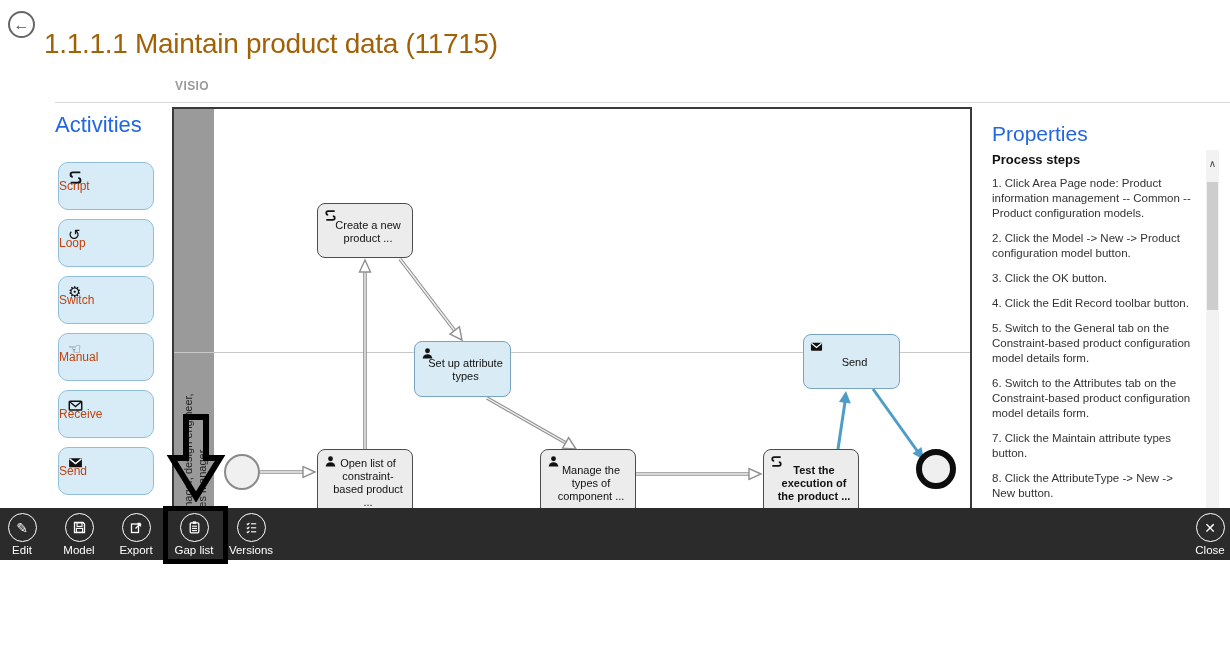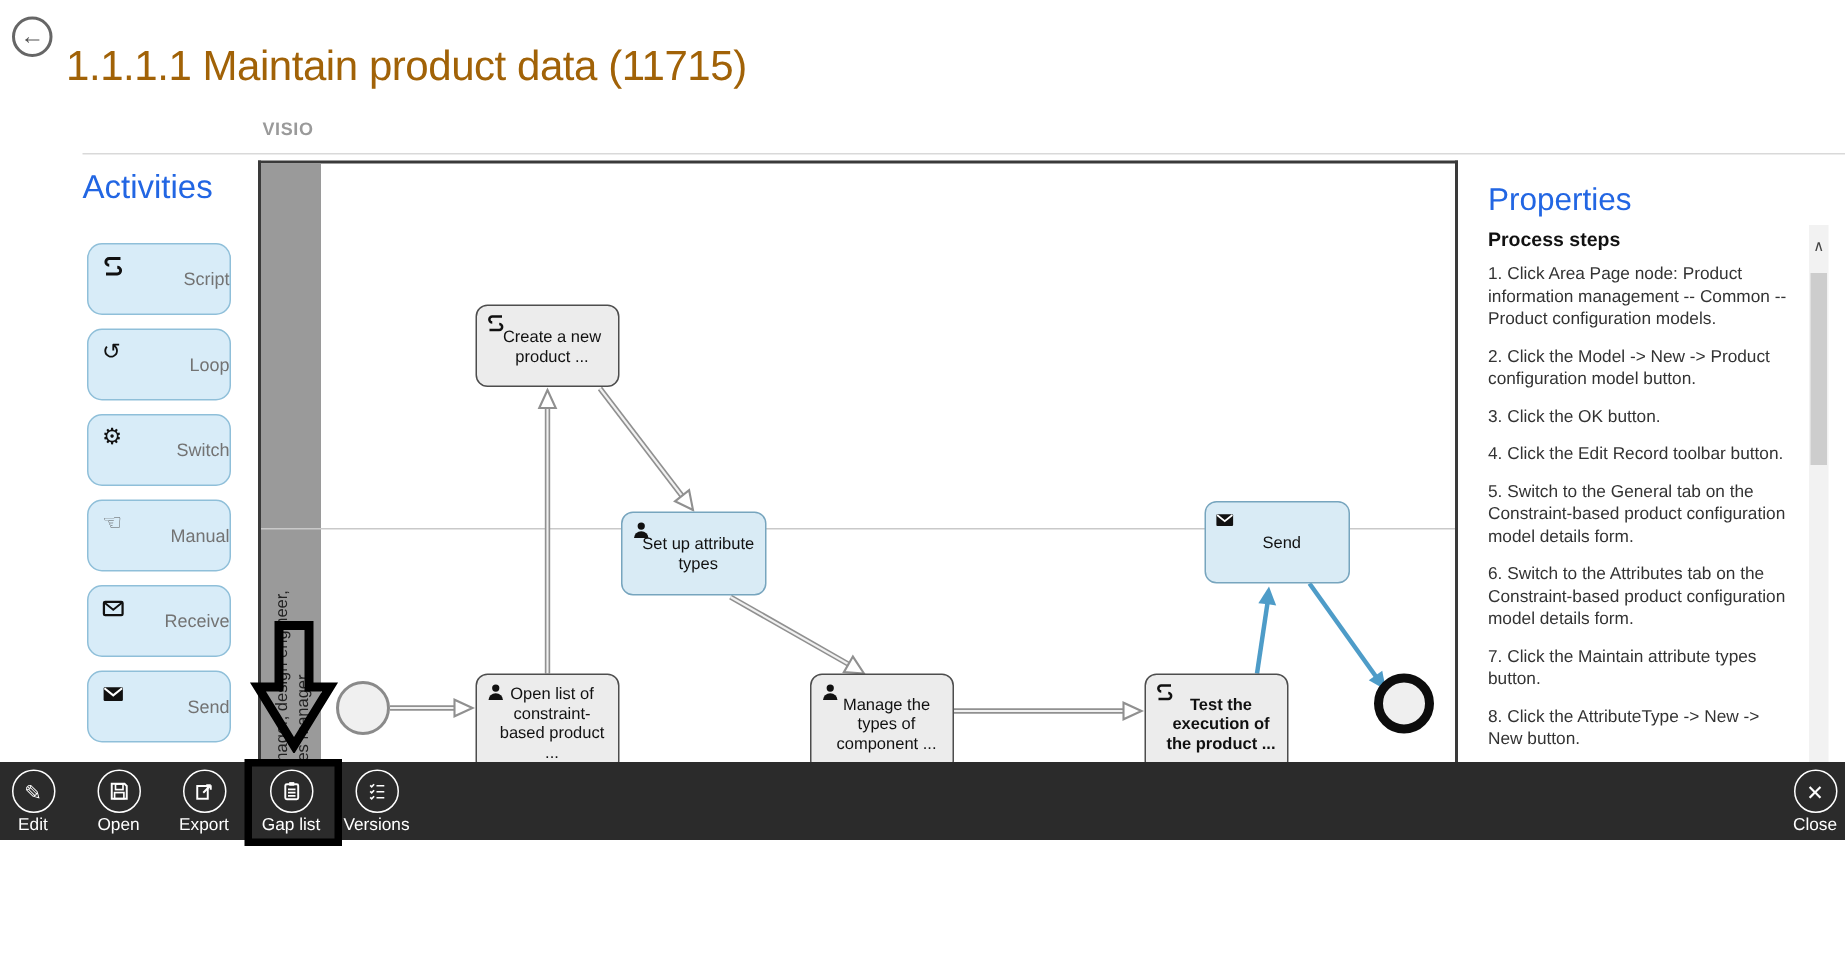--- a/index.html
+++ b/index.html
@@ -23,21 +23,21 @@
                    border-top:4px solid #15788C; border-bottom:1px solid #fff;
                    color:#1d4e63; text-align:center; line-height:27px; height:34px; }
   #tab-visio { left:120px; width:60px; color:#9a9a9a; line-height:33px; text-align:left; }
 
   
   #activities-title { left:55px; top:112px; font-size:22px; color:#2266E3; }
   .act-btn { position:absolute; left:58px; width:96px; height:48px;
              background:#D8ECF8; border:1px solid #8FBFD9; border-radius:10px;
              display:flex; align-items:center; cursor:pointer; }
   .act-btn .ic { position:absolute; left:9px; top:7px; width:15px; height:15px; }
-  .act-btn .lbl { width:100%; text-align:right; padding-left:35px; font-size:12px; color:#737373; }
+  .act-btn .lbl { width:100%; text-align:left; padding-left:0; font-size:12px; color:#c2410c; }
   .glyph { font-size:15px; color:#111; line-height:15px; }
 
   
   #canvas { left:172px; top:107px; width:800px; height:401px; background:#fff;
             border:2px solid #3a3a3a; border-bottom:none; overflow:hidden; }
   #lane-band { position:absolute; left:0; top:0; width:40px; height:401px; background:#9A9A9A; }
   #lane-divider { position:absolute; left:0; top:243px; width:100%; height:1px; background:#c9c9c9; }
   #lane-label { position:absolute; left:7px; top:455px; transform:rotate(-90deg);
                 transform-origin:0 0; white-space:nowrap; font-size:11px; line-height:14px;
                 color:#222; }
@@ -264,21 +264,21 @@
       <div class="tb-label">Edit</div>
     </div>
     <div id="tb-save" class="tb-item">
       <div class="tb-circle">
         <svg width="15" height="15" viewBox="0 0 15 15">
           <path d="M2.5,2.5 h8.5 l1.5,1.5 v8.5 h-10 z" fill="none" stroke="#fff" stroke-width="1.3"></path>
           <rect x="5" y="2.8" width="5" height="3.6" fill="none" stroke="#fff" stroke-width="1.1"></rect>
           <rect x="4.4" y="8.4" width="6.2" height="4" fill="none" stroke="#fff" stroke-width="1.1"></rect>
         </svg>
       </div>
-      <div class="tb-label">Open</div>
+      <div class="tb-label">Model</div>
     </div>
     <div id="tb-export" class="tb-item">
       <div class="tb-circle">
         <svg width="15" height="15" viewBox="0 0 15 15">
           <rect x="2.5" y="4" width="7" height="8.5" fill="none" stroke="#fff" stroke-width="1.3"></rect>
           <path d="M6.5,8.5 L11.5,3.5 M11.5,3.5 h-3 M11.5,3.5 v3" fill="none" stroke="#fff" stroke-width="1.3"></path>
         </svg>
       </div>
       <div class="tb-label">Export</div>
     </div>

